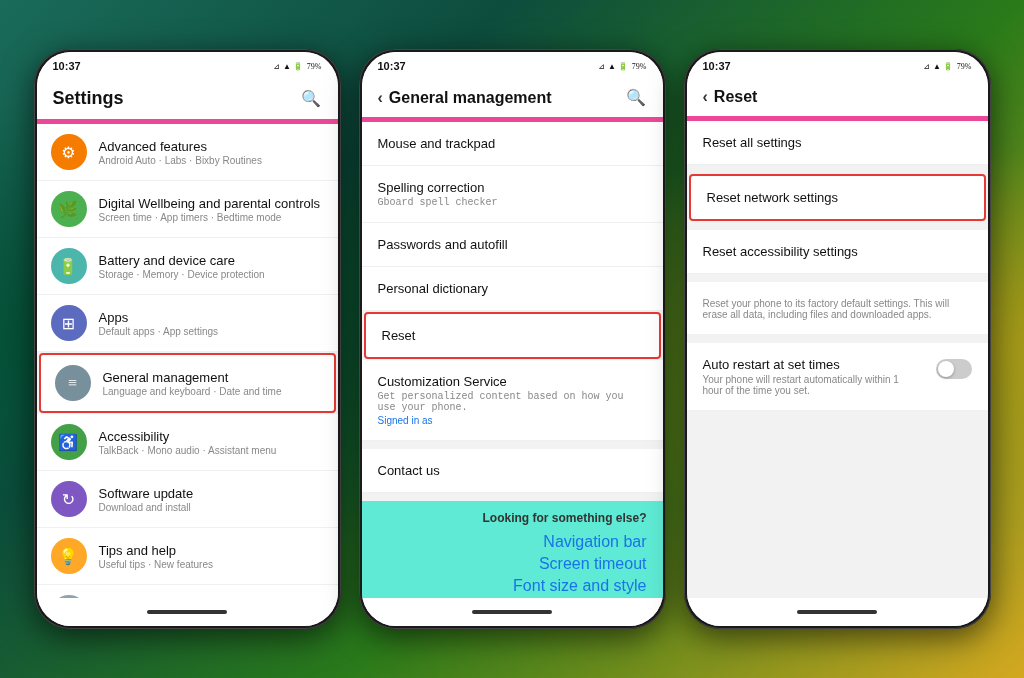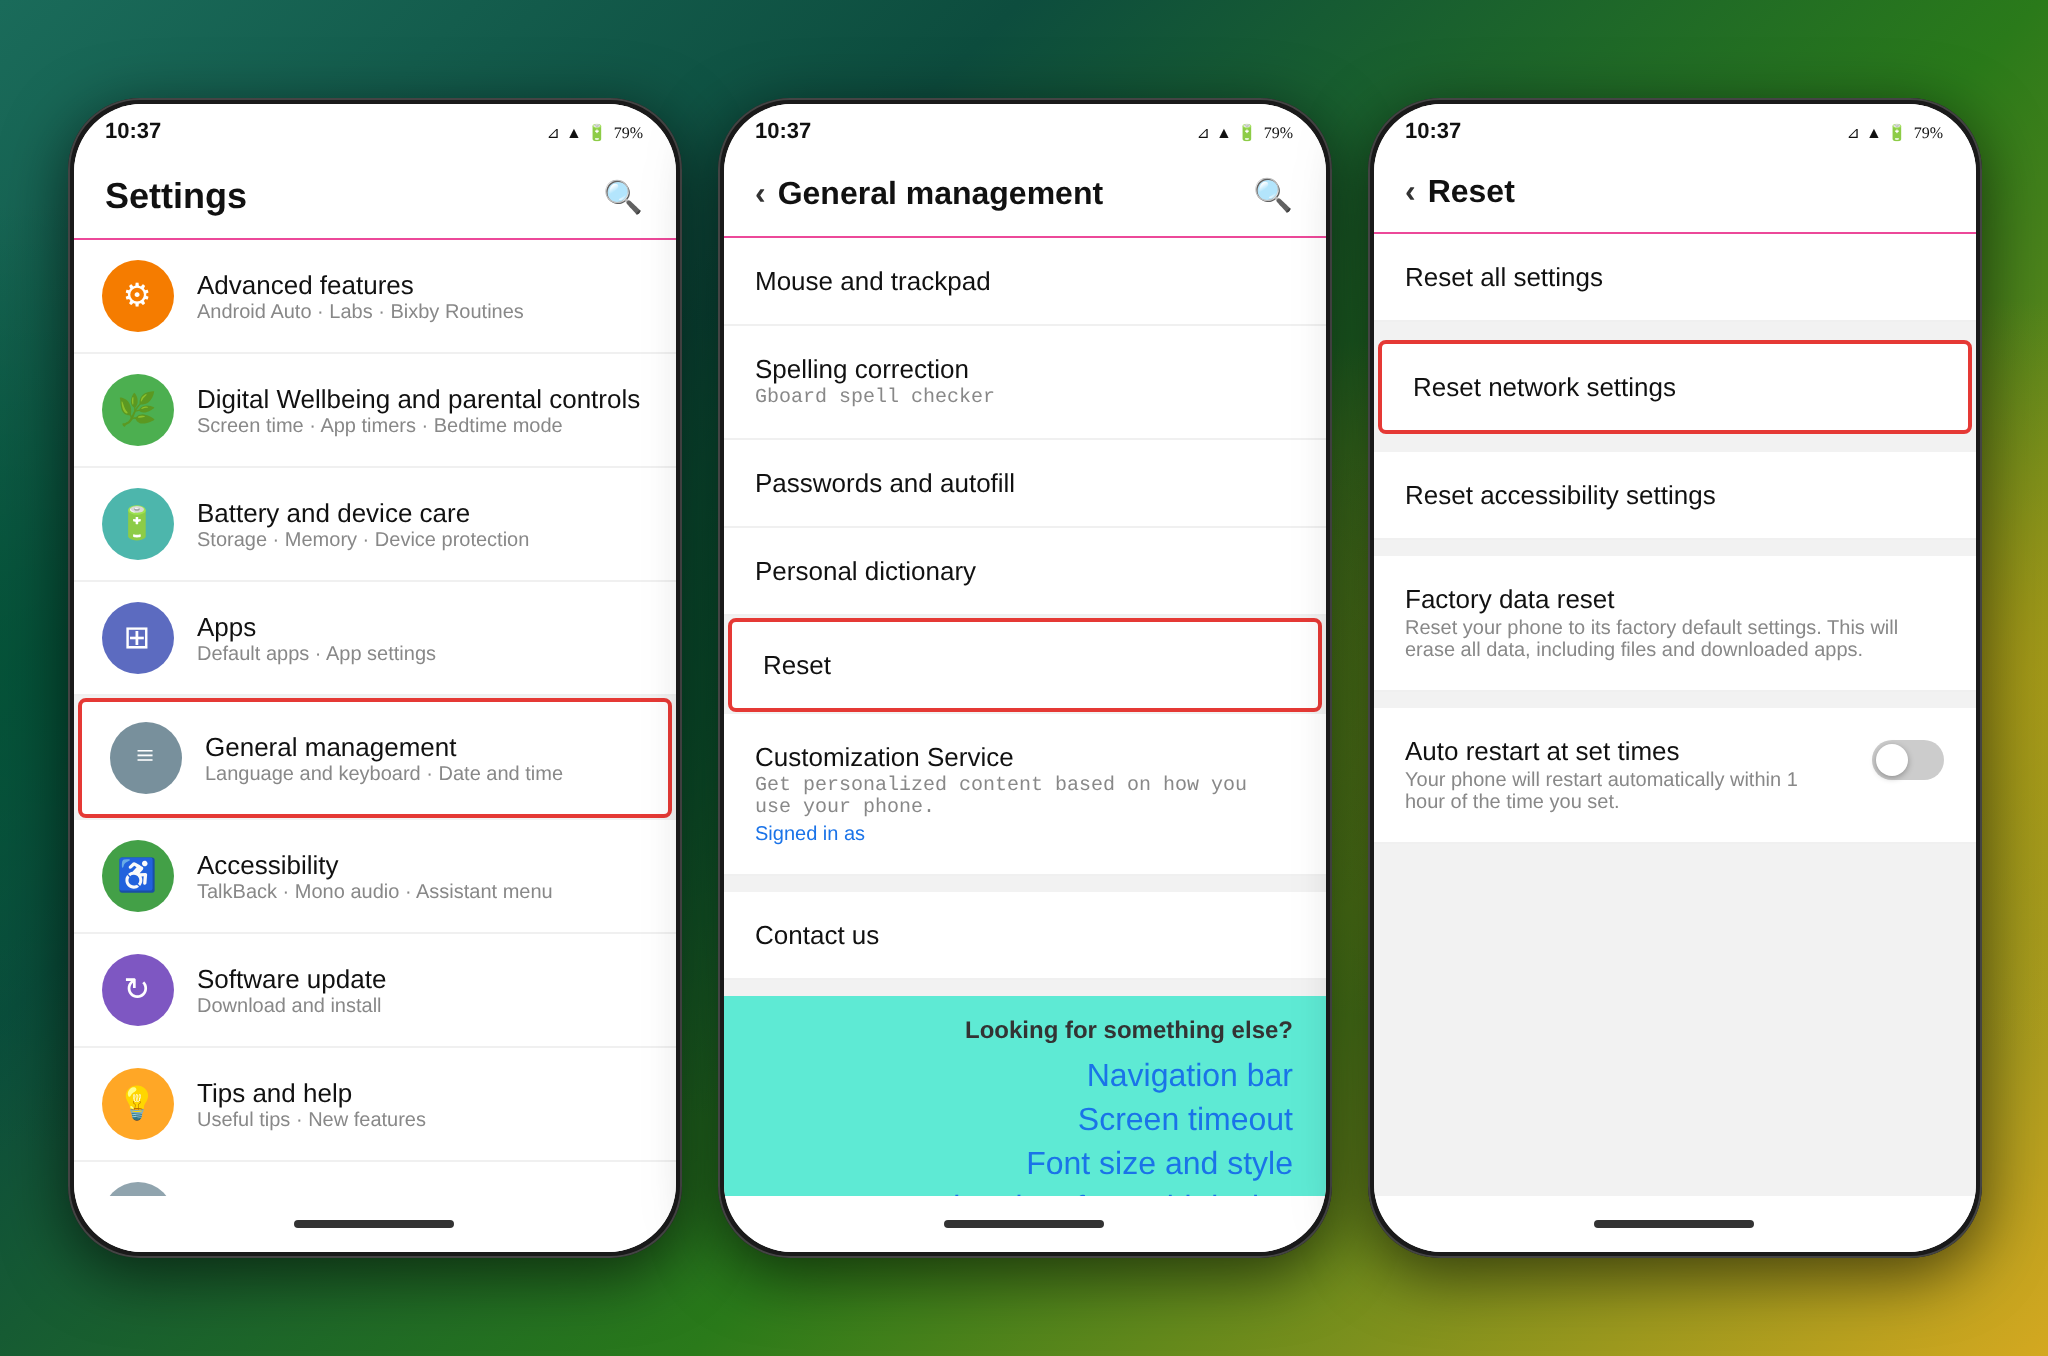--- a/index.html
+++ b/index.html
@@ -67,21 +67,21 @@
       font-size: 9px;
       color: #111;
     }
     .status-icons span { font-size: 8px; }
     .screen-header {
       background: #fff;
       padding: 8px 16px 10px;
       display: flex;
       align-items: center;
       justify-content: space-between;
-      border-bottom: 1px solid #ec4899;
+      border-bottom: 5px solid #ec4899;
       flex-shrink: 0;
     }
     .screen-title {
       font-size: 18px;
       font-weight: 600;
       color: #111;
       font-family: sans-serif;
     }
     .header-back {
       display: flex;
@@ -455,21 +455,20 @@
         <div class="reset-item-title">Reset network settings</div>
       </div>
       <div class="section-divider"></div>
 
       <div class="reset-item">
         <div class="reset-item-title">Reset accessibility settings</div>
       </div>
       <div class="section-divider"></div>
 
       <div class="reset-item">
-        <div class="reset-item-title">Factory data reset</div>
         <div class="reset-item-subtitle">Reset your phone to its factory default settings. This will erase all data, including files and downloaded apps.</div>
       </div>
       <div class="section-divider"></div>
 
       <div class="reset-item">
         <div class="toggle-container">
           <div>
             <div class="reset-item-title">Auto restart at set times</div>
             <div class="reset-item-subtitle">Your phone will restart automatically within 1 hour of the time you set.</div>
           </div>

